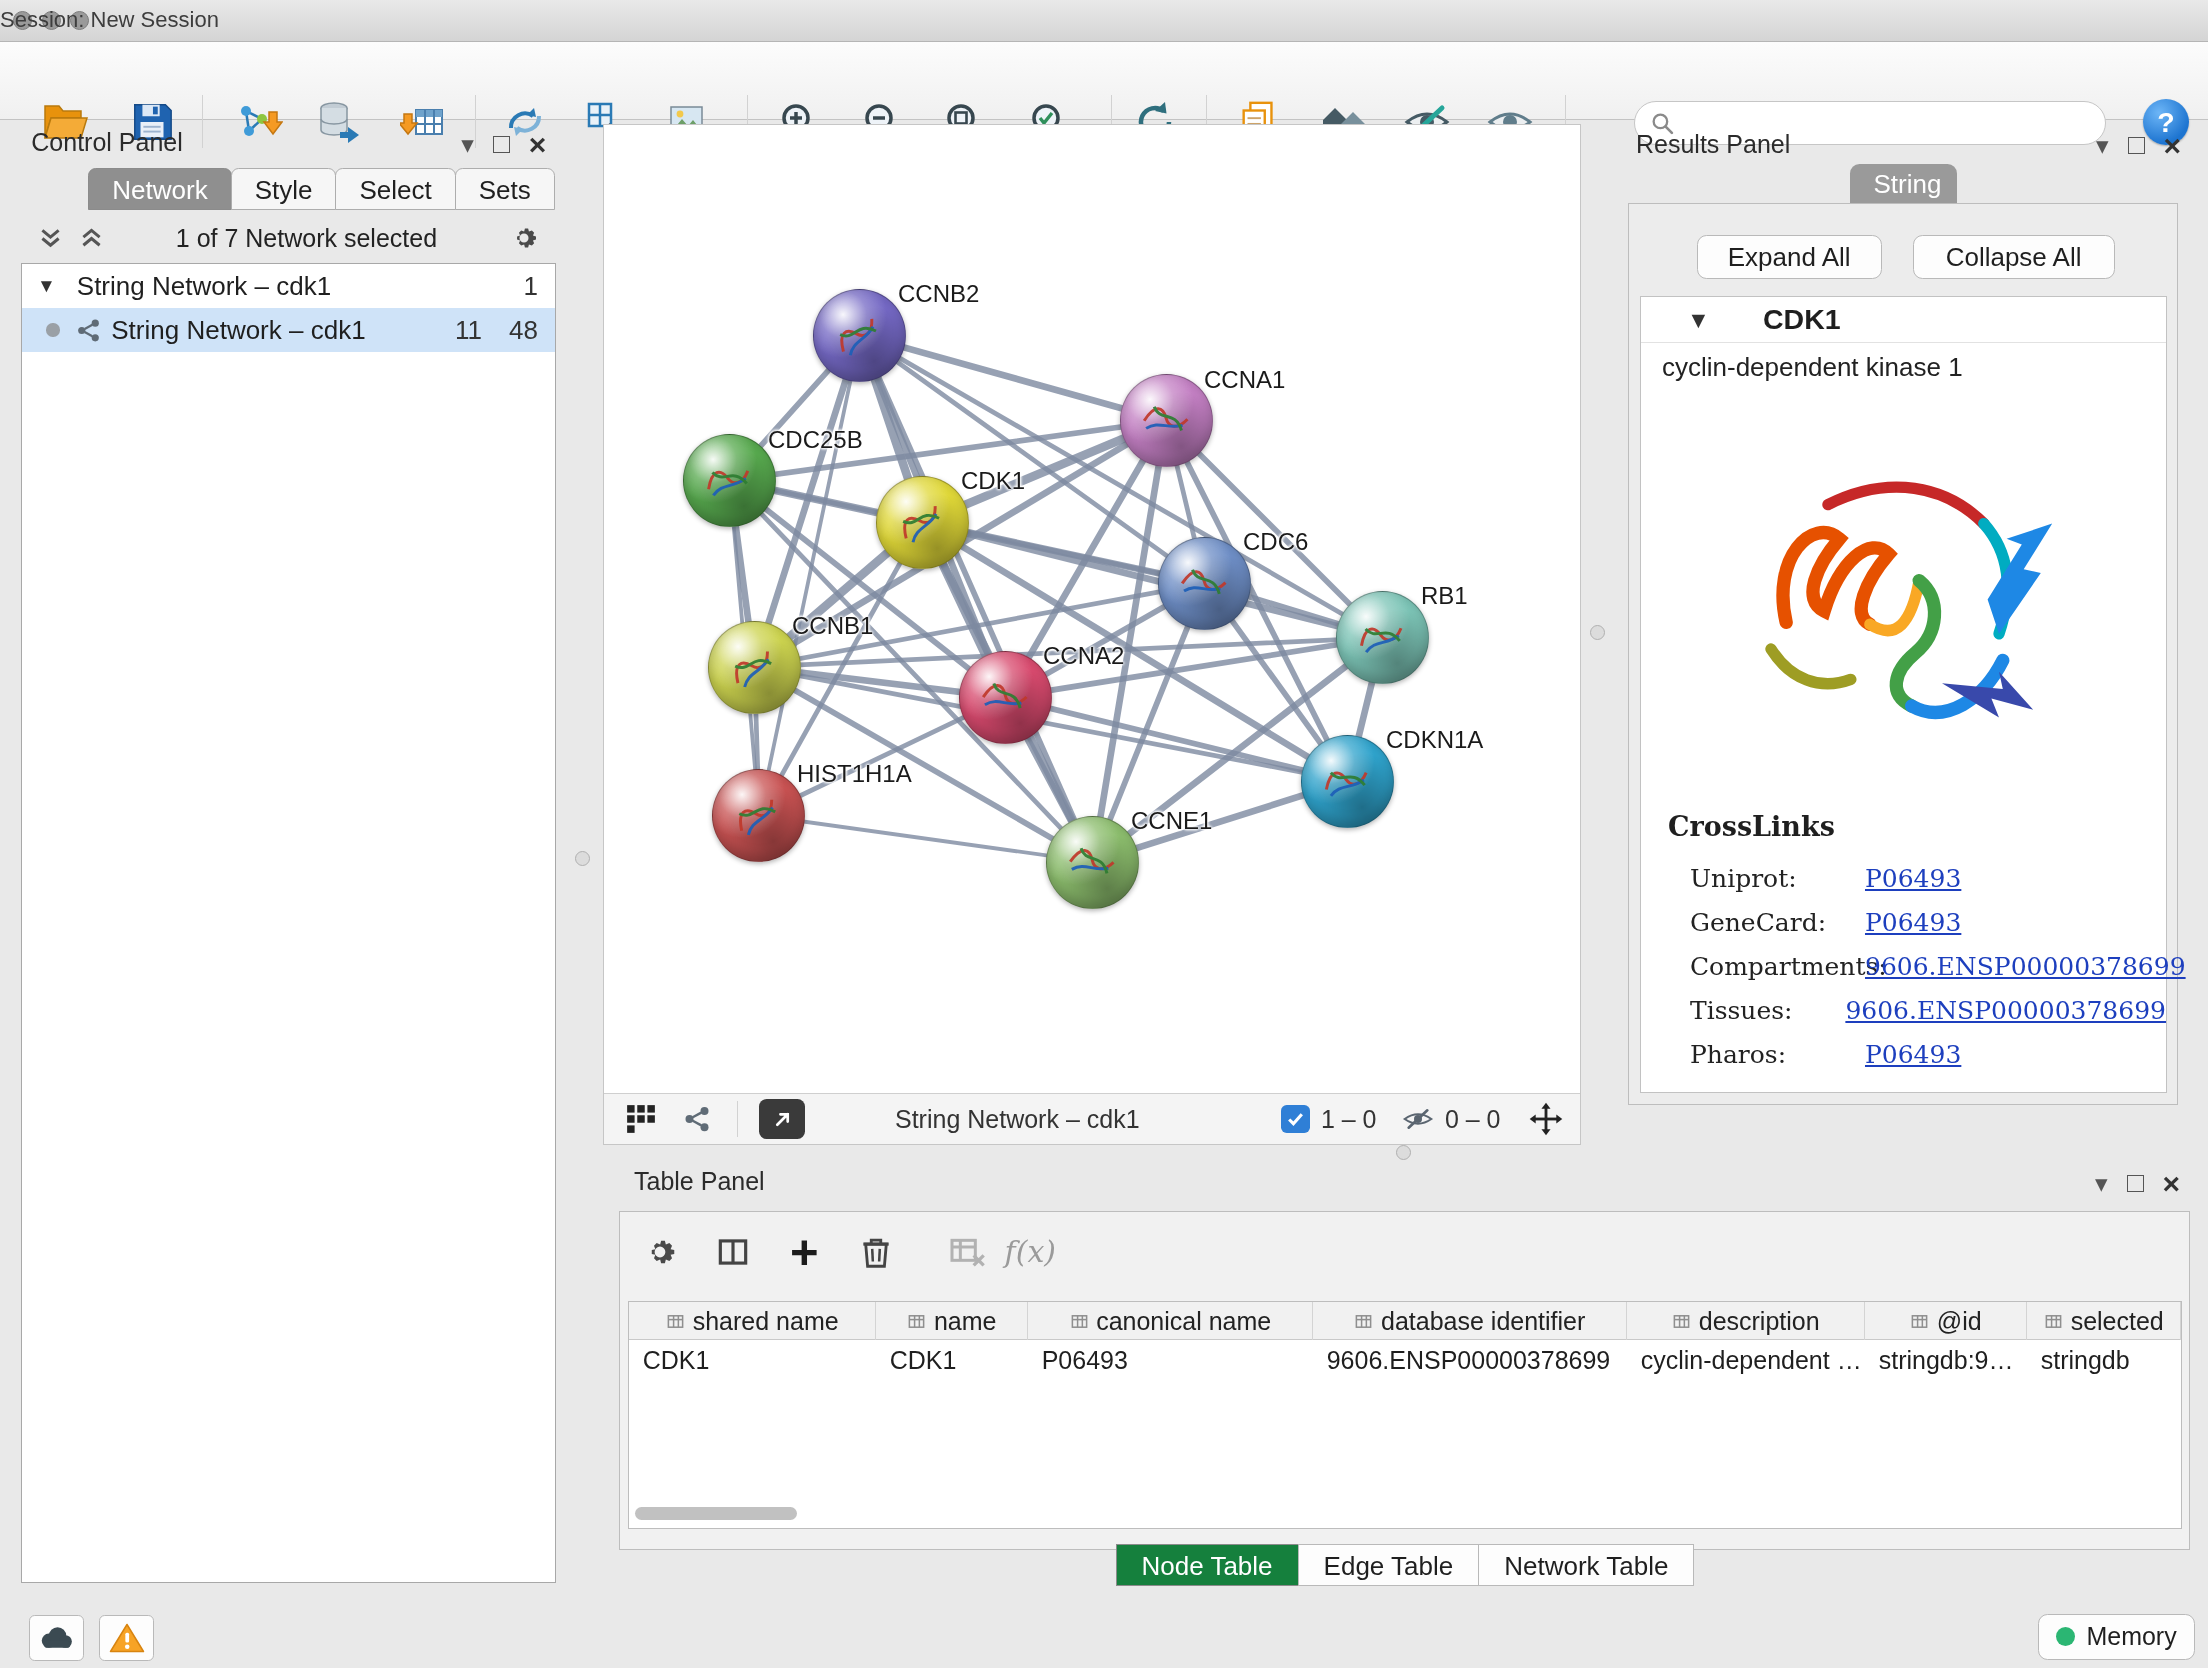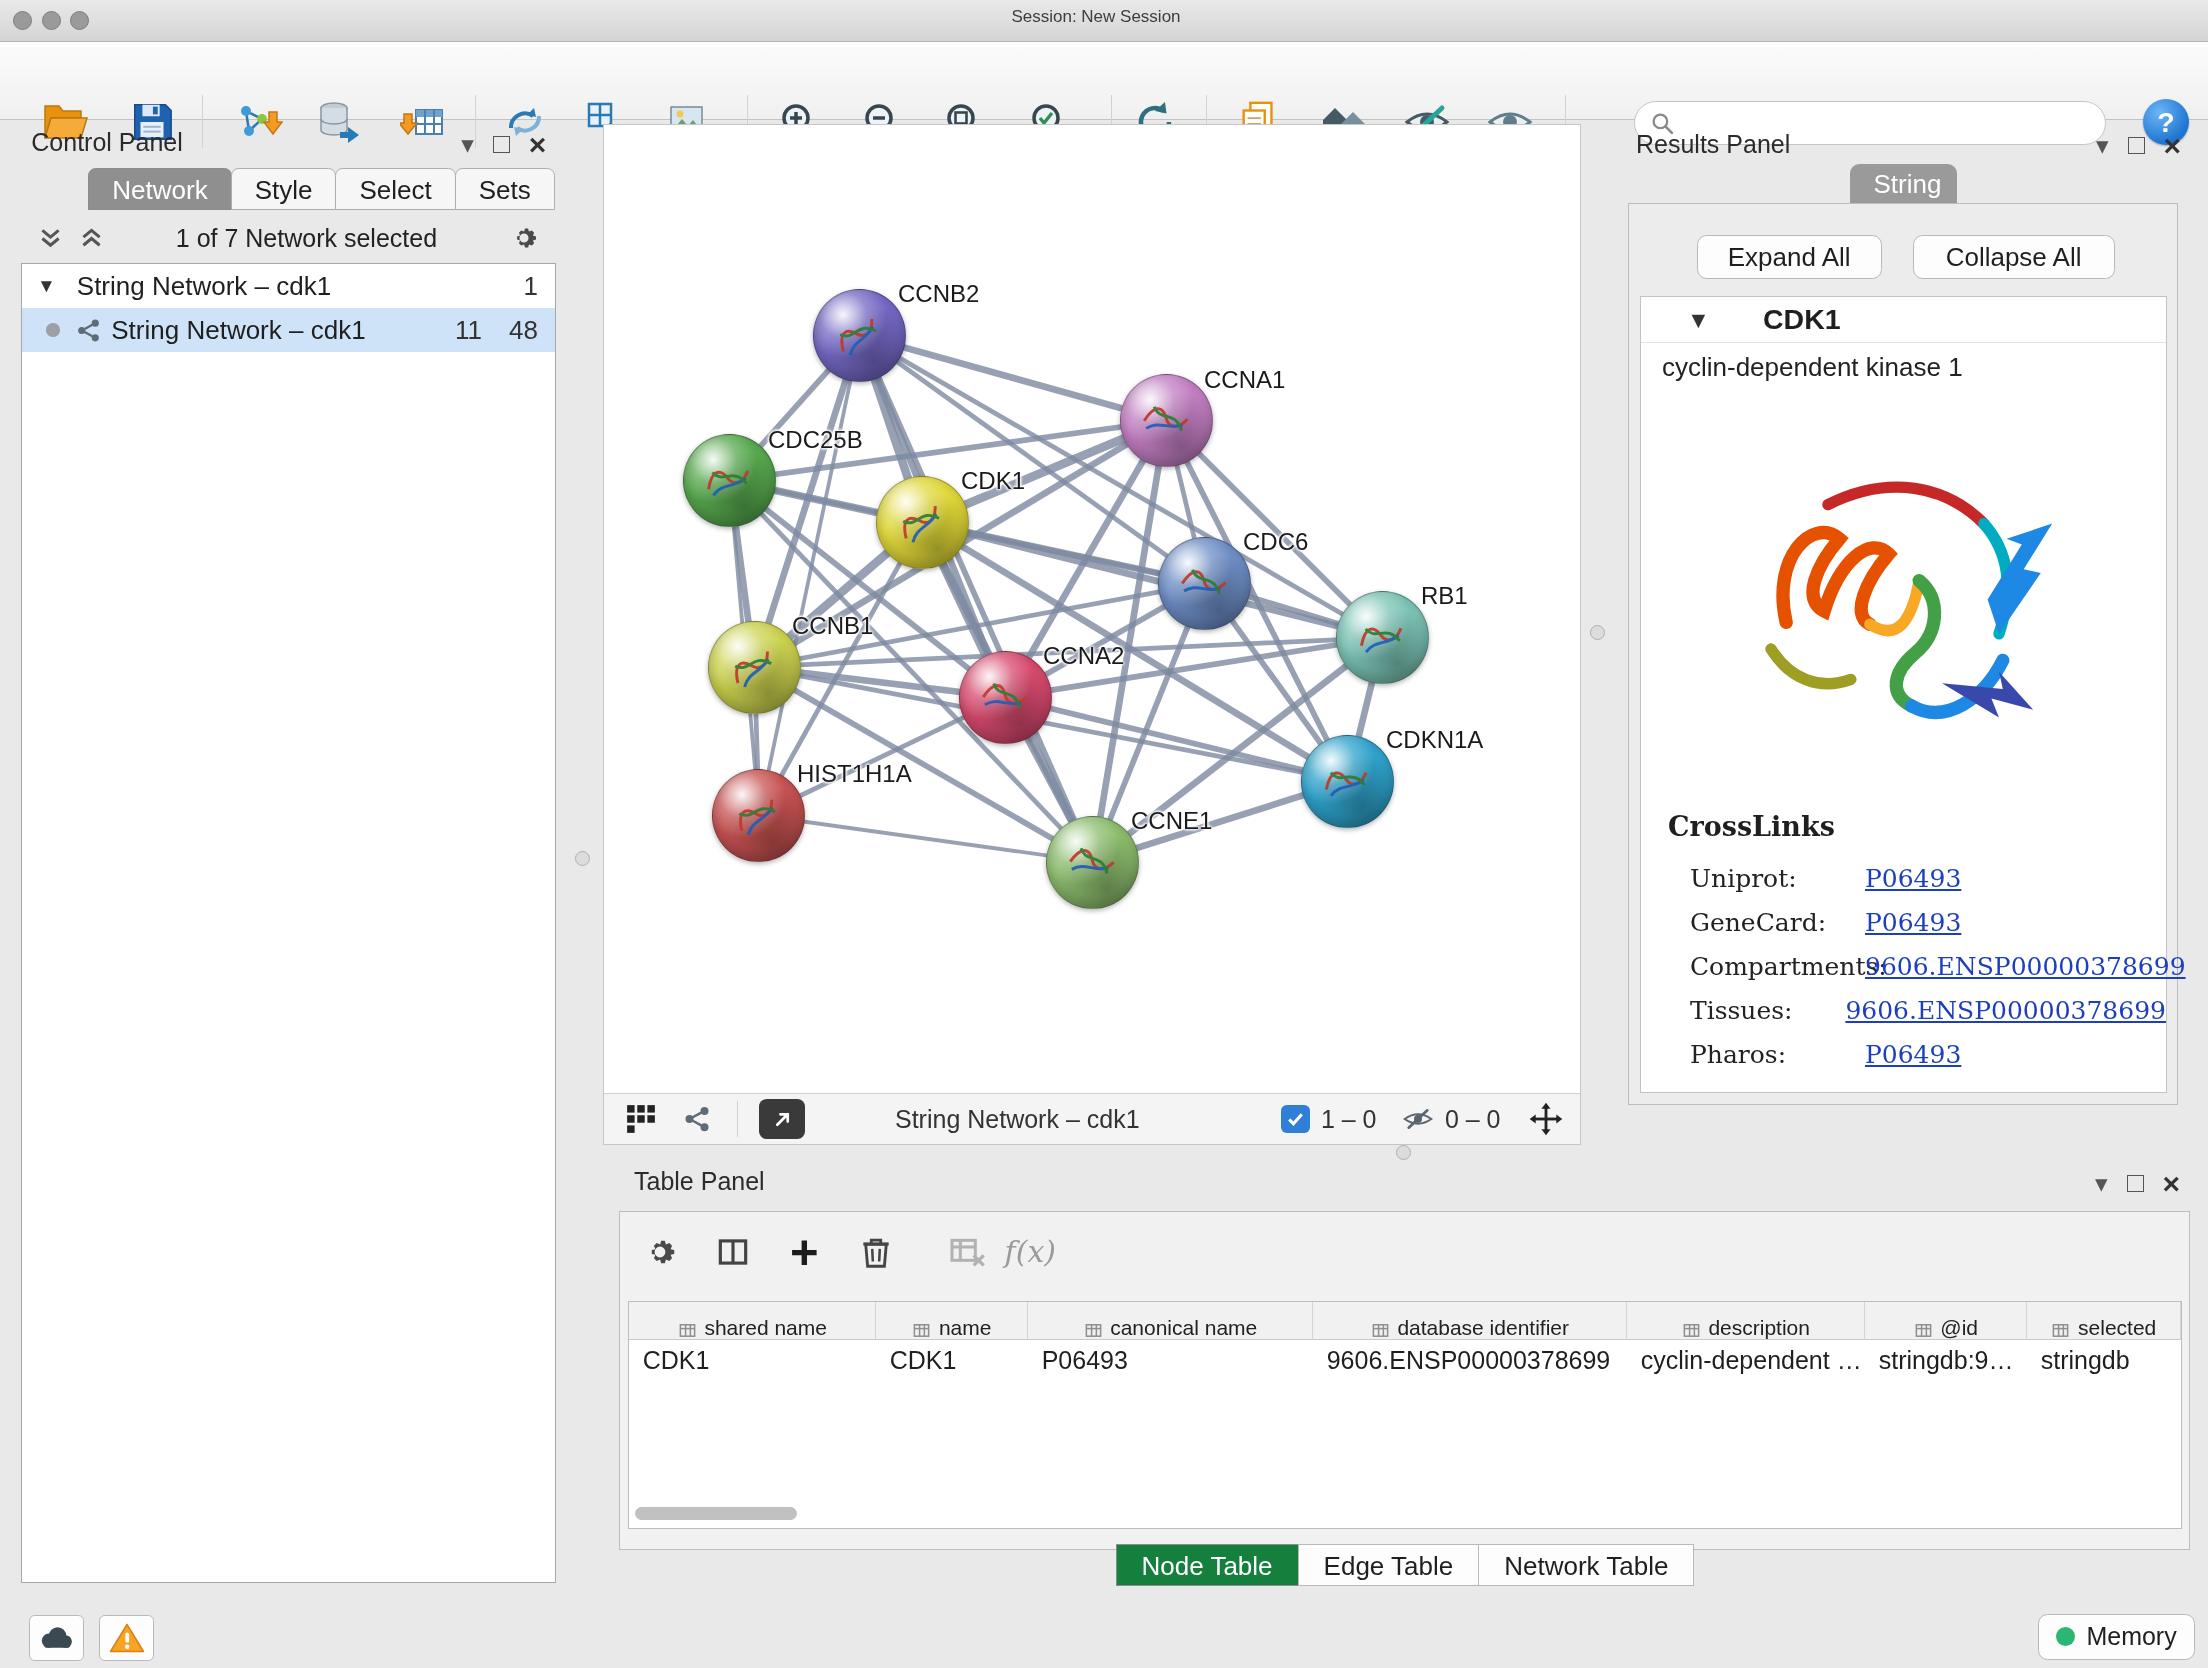--- a/index.html
+++ b/index.html
@@ -4,21 +4,21 @@
 <style>
   * { margin:0; padding:0; box-sizing:border-box; }
   html,body { width:2208px; height:1668px; background:#e9e9e9; font-family:"Liberation Sans", sans-serif; overflow:hidden; color:#1f1f1f; }
   .abs { position:absolute; }
 
   
   .titlebar { position:absolute; left:0; top:0; width:2208px; height:42px;
     background:linear-gradient(#e9e9e9,#d4d4d4); border-bottom:1px solid #b5b5b5; }
   .tl { position:absolute; top:11.4px; width:19px; height:19px; border-radius:50%;
     background:#9a9a9a; border:1px solid #7d7d7d; }
-  .win-title { position:absolute; left:0; right:16px; top:6.7px; text-align:center; font-size:17px; color:#3d3d3d; }
+  .win-title { position:absolute; left:0; right:16px; top:6.7px; font-size:22px; color:#3d3d3d; }
 
   
   .toolbar { position:absolute; left:0; top:42px; width:2208px; height:78px;
     background:linear-gradient(#fcfcfc,#f0f0f0); border-bottom:1px solid #c3c3c3; }
   .tb-btn { position:absolute; top:54px; width:51px; height:51px; display:flex; align-items:center; justify-content:center; cursor:pointer; }
   .tb-sep { position:absolute; top:53px; width:1px; height:53px; background:#d2d2d2; }
   .search-wrap { position:absolute; left:1634px; top:59px; width:472px; height:44px; background:#fff;
     border:1.9px solid #c6c6c6; border-radius:22px; display:flex; align-items:center; padding:0 15px; }
   .search-wrap input { border:none; outline:none; flex:1; font-size:25px; margin-left:9.5px; font-family:"Liberation Sans", sans-serif; background:transparent; }
   .help-btn { position:absolute; left:2143px; top:57px; width:46px; height:46px; border-radius:50%;
@@ -86,21 +86,21 @@
   .xvalue { color:#1d3fbe; text-decoration:underline; cursor:pointer; }
 
   
   .table-panel { position:absolute; left:615px; top:1159px; width:1579px; height:431px; }
   .tp-box { position:absolute; left:3.8px; top:52px; width:1571px; height:339px; border:1px solid #bdbdbd; background:#f1f1f1; }
   .tp-ic { position:absolute; top:15px; width:49px; height:49px; display:flex; align-items:center; justify-content:center; cursor:pointer; }
   .tp-ic.muted { opacity:.45; cursor:default; }
   .fx { font-family:"DejaVu Serif", serif; font-style:italic; font-size:30px; color:#9a9a9a; }
   .tbl { position:absolute; left:8.6px; top:89px; width:1554px; height:228px; background:#fff; border:1px solid #bdbdbd; overflow:hidden; }
   .tbl-head { display:flex; height:38px; background:#f1f1f1; border-bottom:1px solid #c9c9c9; }
-  .th { display:flex; align-items:flex-end; justify-content:center; gap:7.6px; font-size:21px; color:#222;
+  .th { display:flex; align-items:center; justify-content:center; gap:7.6px; font-size:25px; color:#222;
     border-right:1px solid #d4d4d4; height:38px; overflow:hidden; white-space:nowrap; cursor:pointer; }
   .trow { display:flex; height:40px; }
   .td { display:flex; align-items:center; padding-left:13.3px; font-size:25px; height:40px; overflow:hidden; white-space:nowrap; }
   .hscroll { position:absolute; left:5.7px; bottom:7.6px; width:162px; height:13.3px; border-radius:6.7px; background:#c1c1c1; cursor:pointer; }
   .tbl-tabs { position:absolute; left:0; top:385px; width:1579px; display:flex; justify-content:center; }
   .t-tab { padding:0 25px; height:42px; line-height:42px; font-size:26px; background:#fdfdfd; border:1px solid #b9b9b9; margin-right:-1px; cursor:pointer; }
   .t-tab.selected { background:#15803d; color:#fff; border-color:#8b8b8b; }
 
   
   .statusbar { position:absolute; left:0; top:1605px; width:2208px; height:63px; }

